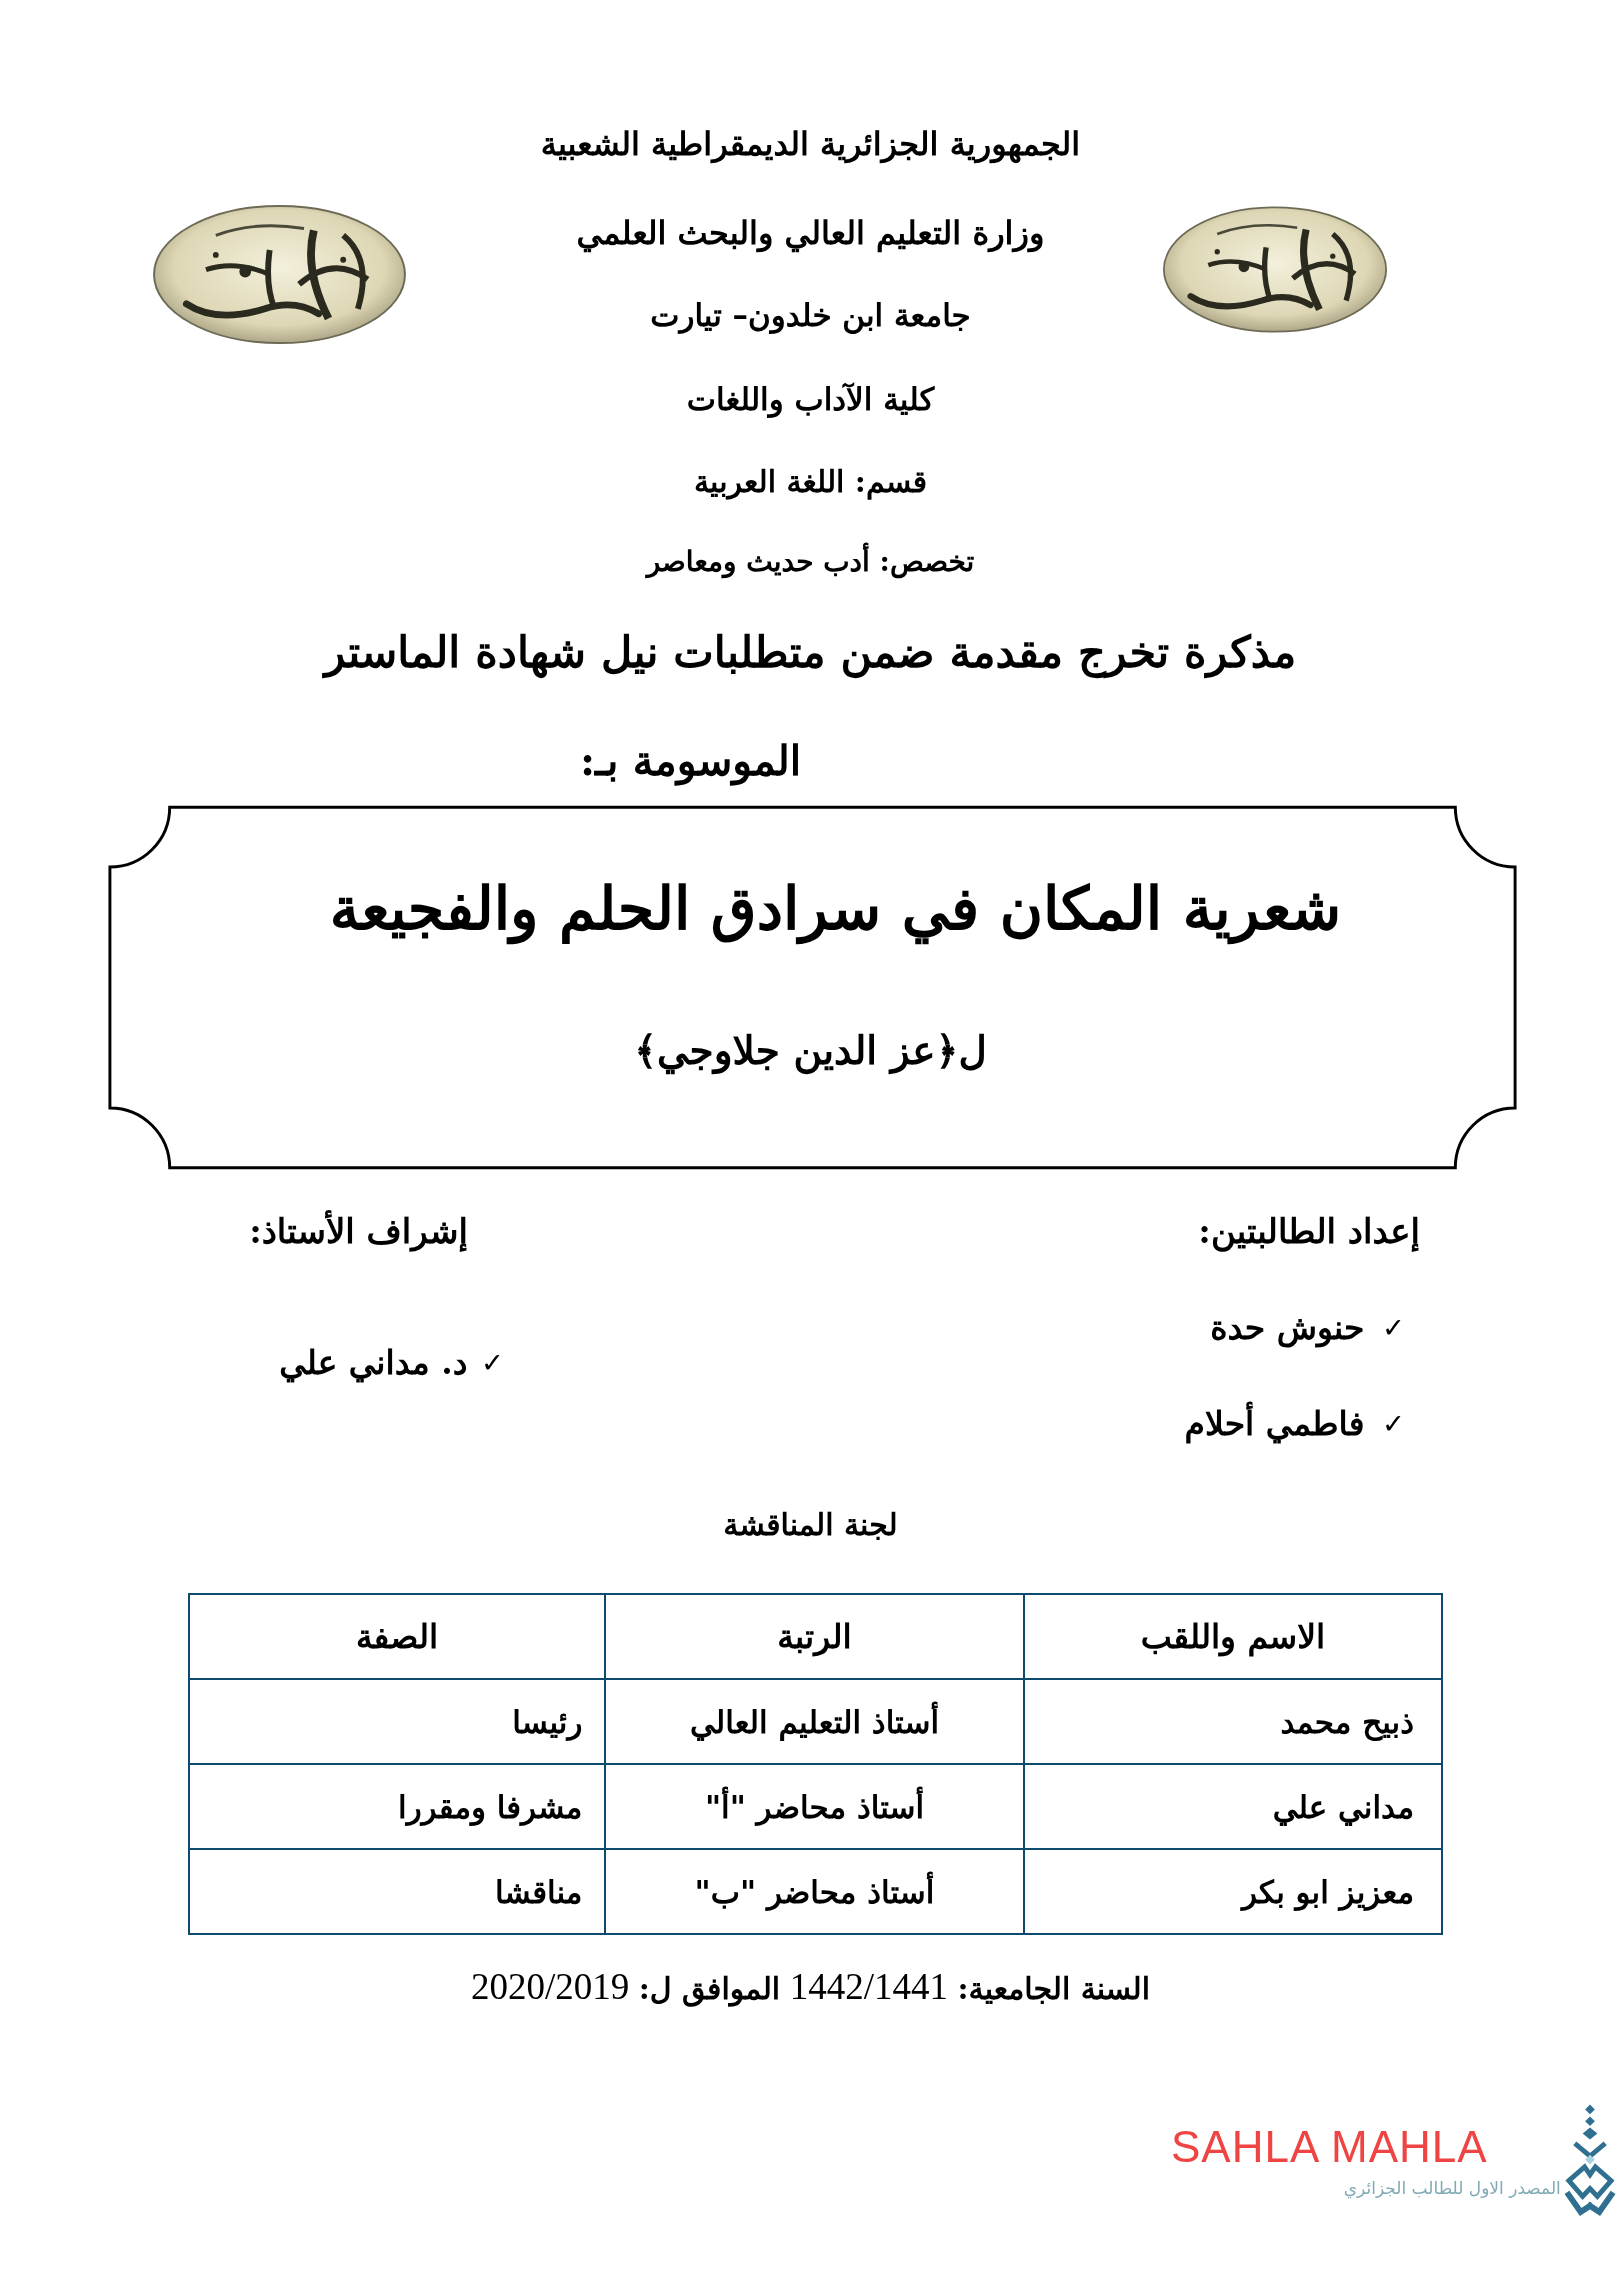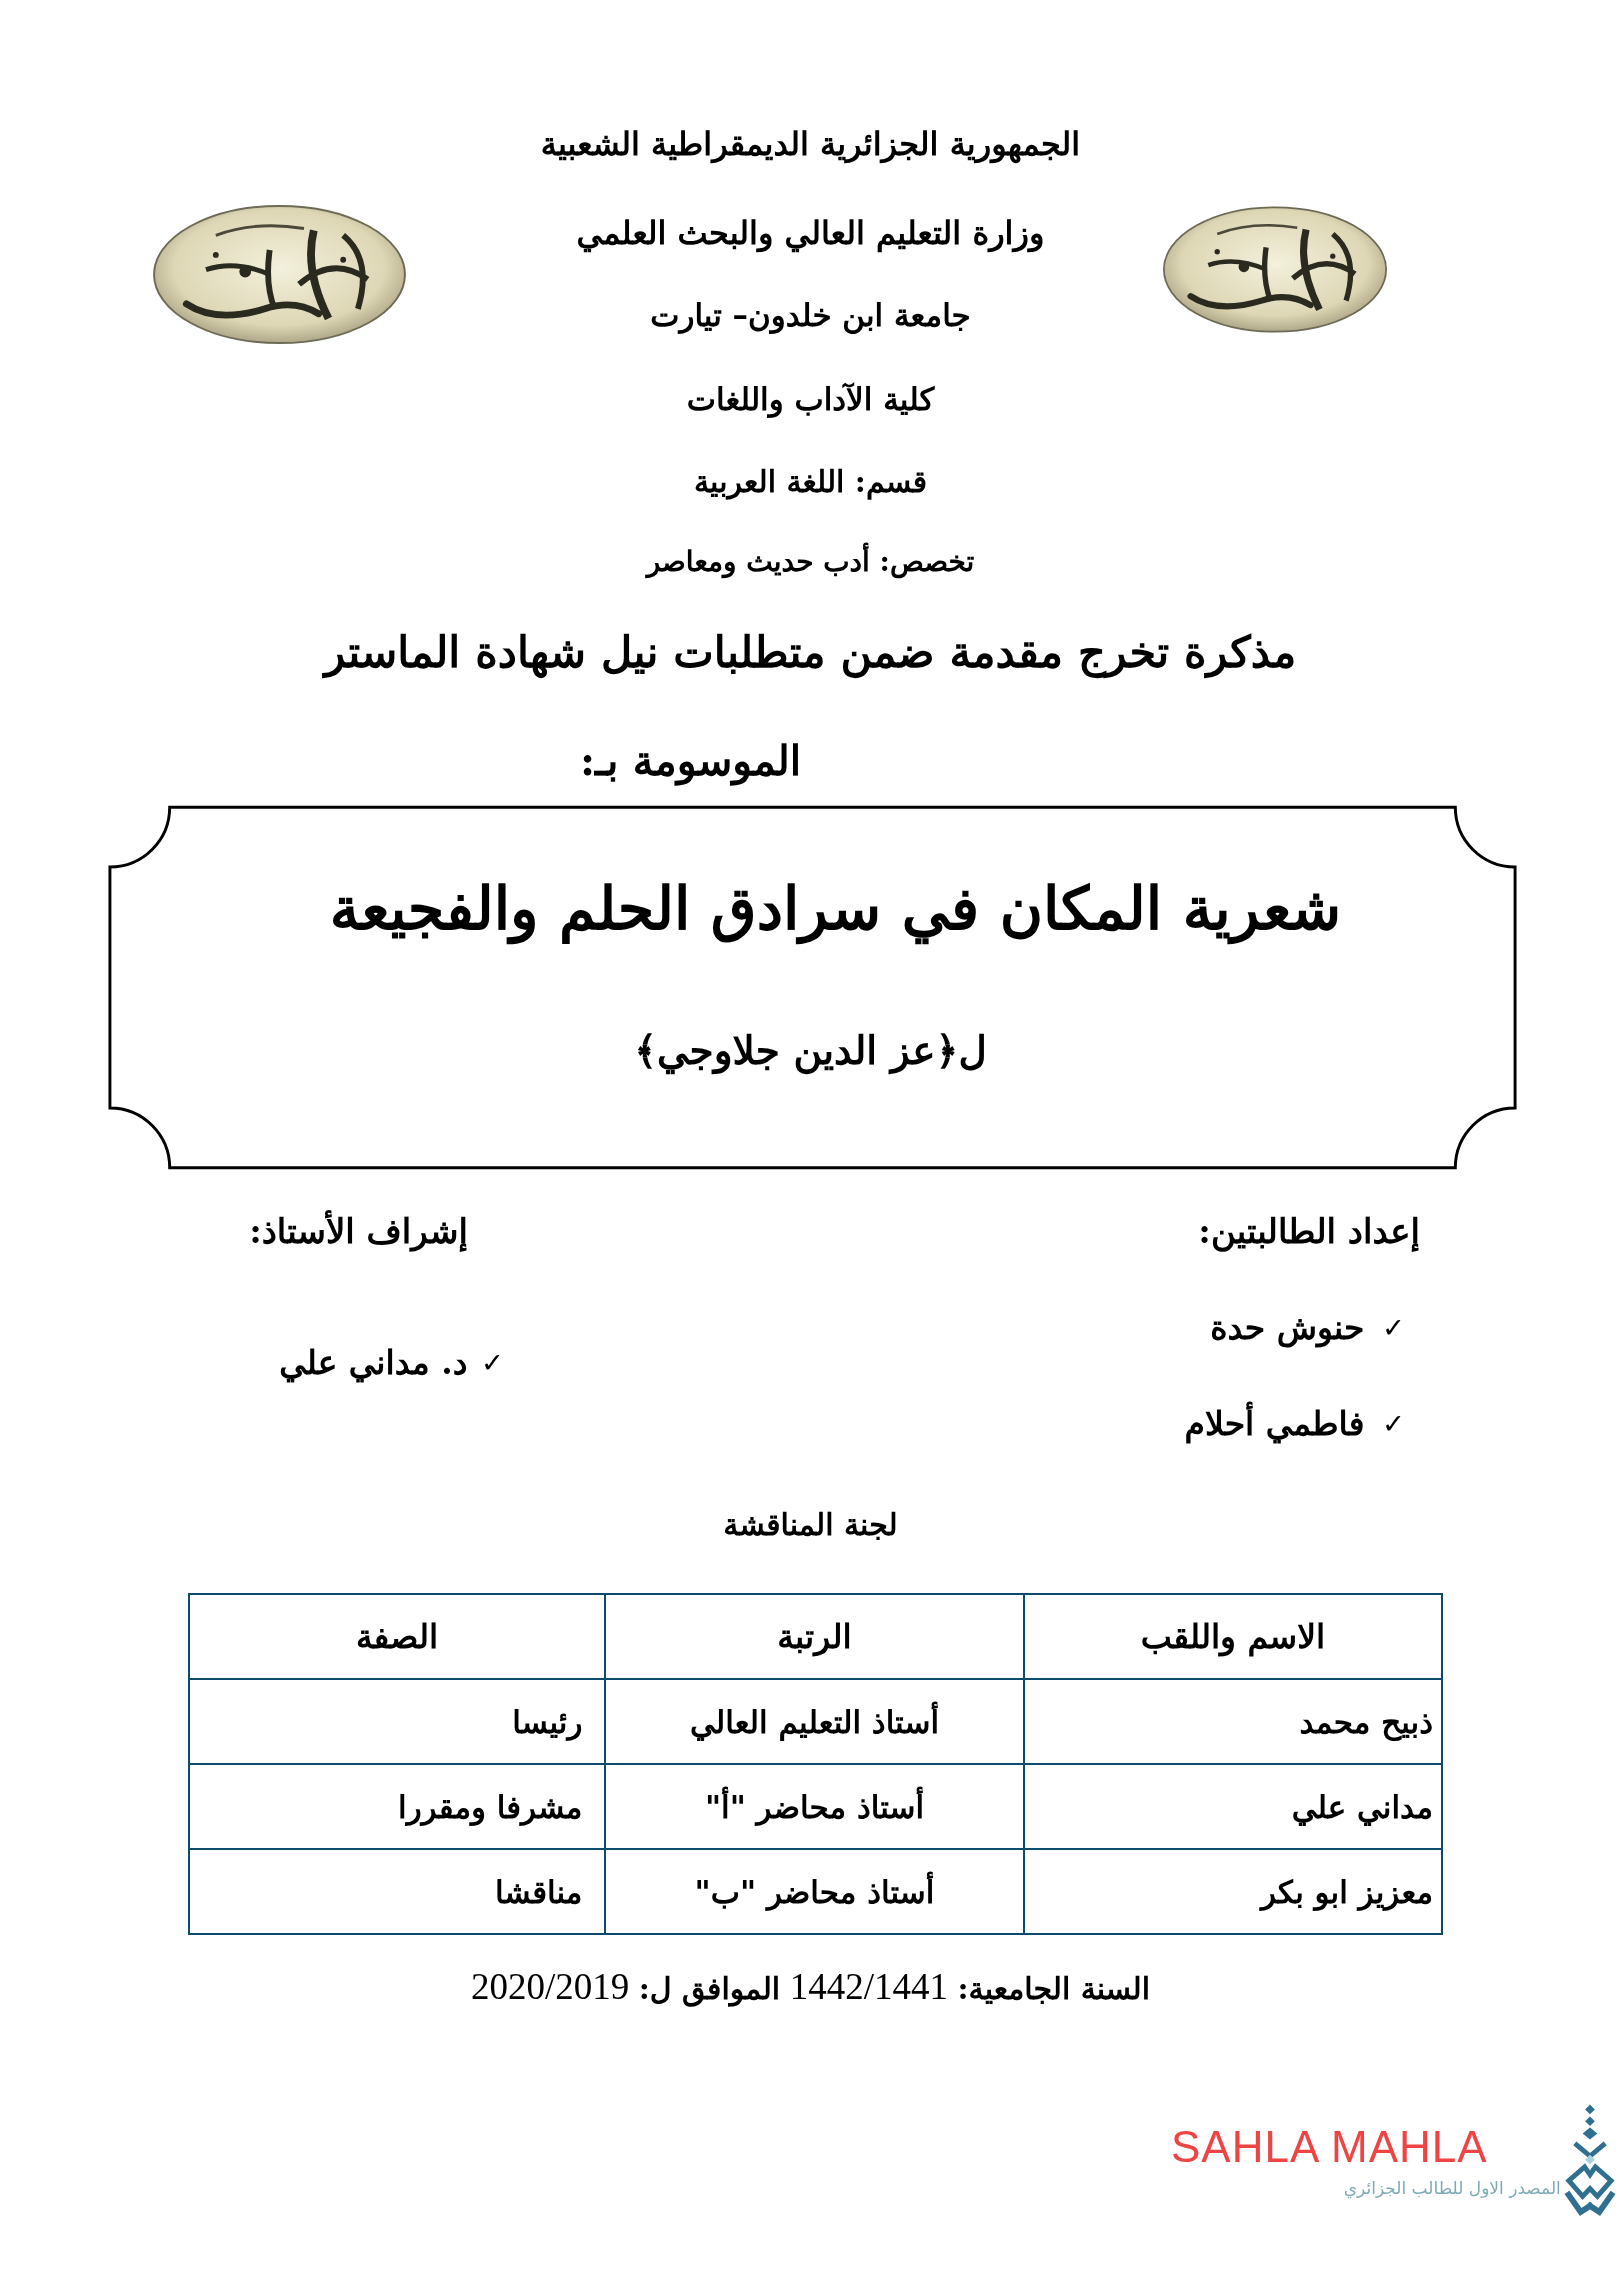--- a/index.html
+++ b/index.html
@@ -31,21 +31,21 @@
     .check { font-family: "DejaVu Sans", sans-serif; font-weight: normal; font-size: 27.4px; }
 
     .supervisor-label { position: absolute; left: 203px; width: 265px; top: 1211px; font-size: 34px; font-weight: bold; white-space: nowrap; text-align: right; }
     .supervisor { position: absolute; right: 1117px; top: 1343px; font-size: 33px; font-weight: bold; white-space: nowrap; display: flex; align-items: center; gap: 13.7px; }
 
     .committee-title { position: absolute; left: 0; width: 1621px; top: 1507px; text-align: center; font-size: 30px; font-weight: bold; }
 
     table.jury { position: absolute; left: 188px; top: 1593px; width: 1255px; border-collapse: collapse; direction: rtl; }
     table.jury td, table.jury th { border: 2px solid #0c4a6e; height: 85px; font-size: 31px; font-weight: bold; white-space: nowrap; }
     table.jury th { text-align: center; font-size: 33px; }
-    table.jury td.name { text-align: right; padding-right: 8px; width: 418px; }
+    table.jury td.name { text-align: right; padding-right: 27px; width: 418px; }
     table.jury td.rank { text-align: center; width: 419px; }
     table.jury td.role { text-align: right; padding-right: 21.6px; }
 
     .year { position: absolute; left: 0; width: 1621px; top: 1965px; text-align: center; font-size: 30px; white-space: nowrap; direction: rtl; }
     .year .lbl { font-weight: bold; text-align: center; }
     .year .num { font-family: "Liberation Serif", serif; font-size: 37px; font-weight: normal; }
 
     .brand { position: absolute; left: 1171px; top: 2112px; width: 446px; height: 113px; direction: ltr; }
     .brand-name { position: absolute; left: 0; top: 9.8px; font-family: "Liberation Sans", sans-serif; font-size: 44px; color: #ef4444; letter-spacing: 1px; white-space: nowrap; }
     .brand-tag { position: absolute; left: 7.8px; top: 66px; width: 382px; text-align: right; font-family: "DejaVu Sans", sans-serif; font-size: 17px; color: #7eaab5; white-space: nowrap; direction: rtl; }

